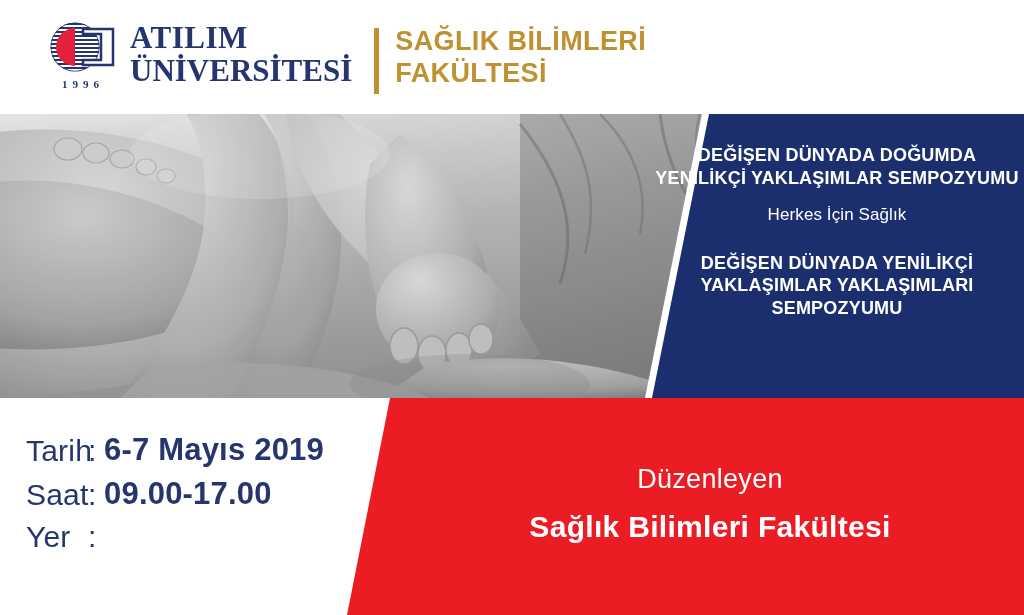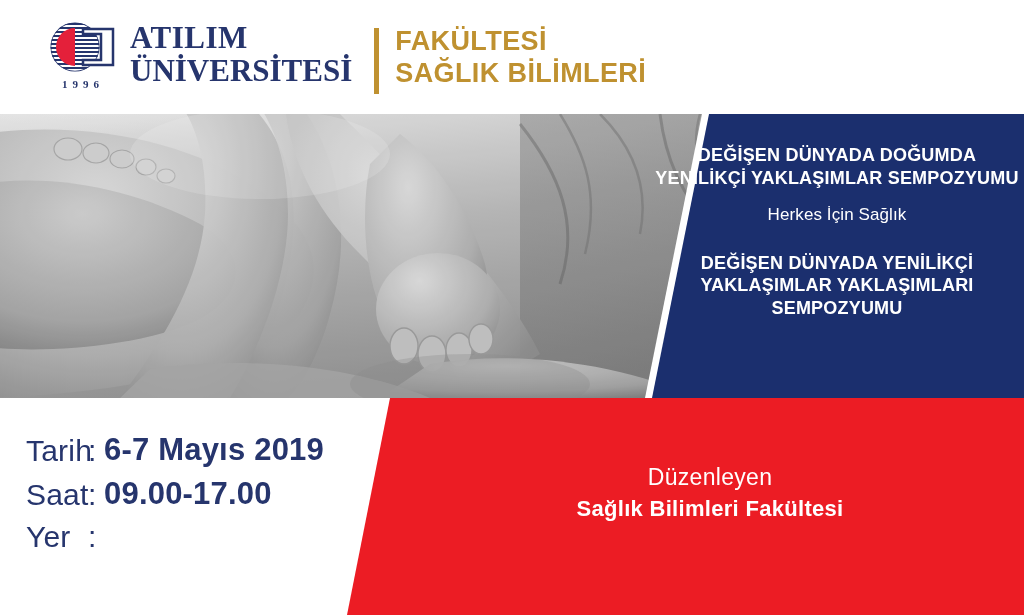--- a/index.html
+++ b/index.html
@@ -192,28 +192,28 @@
   }
   #organizer {
     position: absolute;
     left: 430px; top: 66px;
     width: 560px;
     text-align: center;
     color: #ffffff;
   }
   #organizer .org-label {
     font-weight: normal;
-    font-size: 23px;
+    font-size: 27px;
     letter-spacing: 0.3px;
   }
   #organizer .org-name {
     font-weight: bold;
-    font-size: 22px;
+    font-size: 30px;
     letter-spacing: 0.3px;
-    margin-top: 5px;
+    margin-top: 15px;
   }
 </style>
 </head>
 <body>
 
 <div id="poster">
 
   <div id="header">
     <div id="logo-lockup">
 
@@ -258,22 +258,22 @@
       </div>
 
       <div class="uni-name">
         <div class="line1">ATILIM</div>
         <div class="line2">ÜNİVERSİTESİ</div>
       </div>
 
       <div class="gold-divider"></div>
 
       <div class="faculty-name">
+        <div>SAĞLIK BİLİMLERİ</div>
         <div>FAKÜLTESİ</div>
-        <div>SAĞLIK BİLİMLERİ</div>
       </div>
 
     </div>
   </div>
 
   <div id="band">
 
     <div id="photo">
       <svg viewBox="0 0 1024 284" preserveAspectRatio="none">
         <defs>

